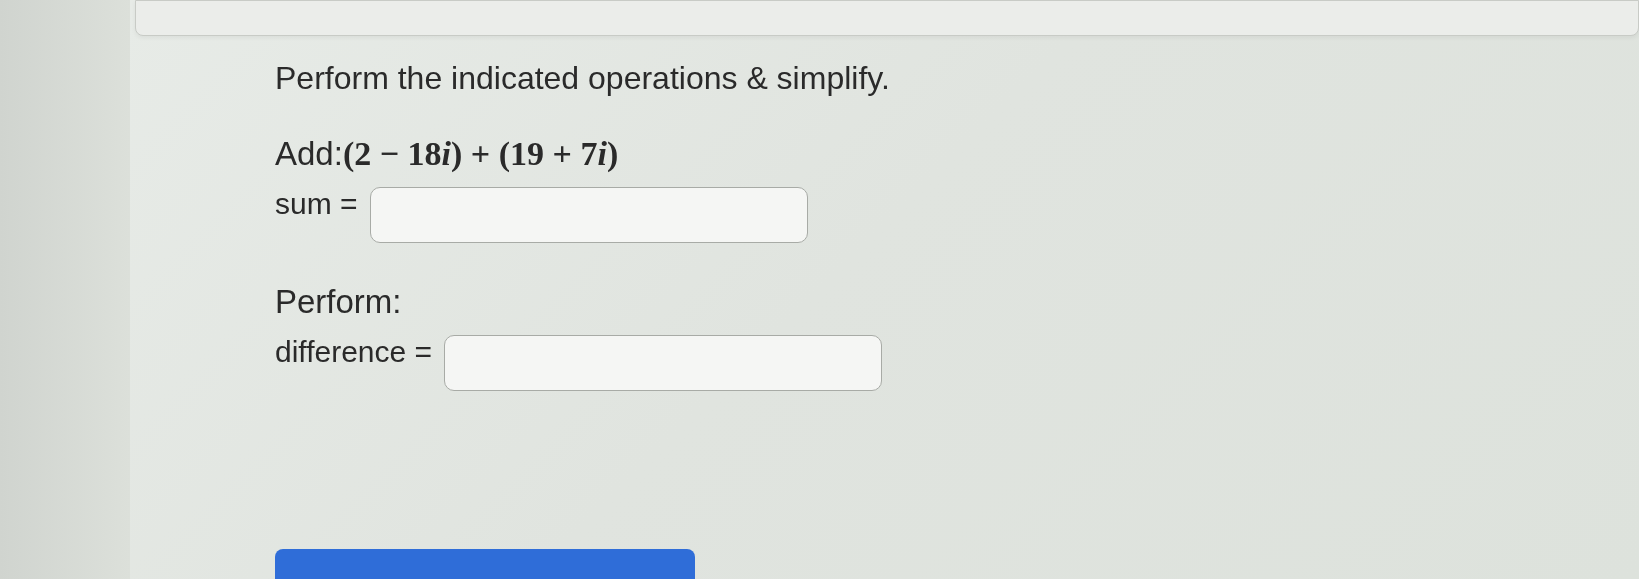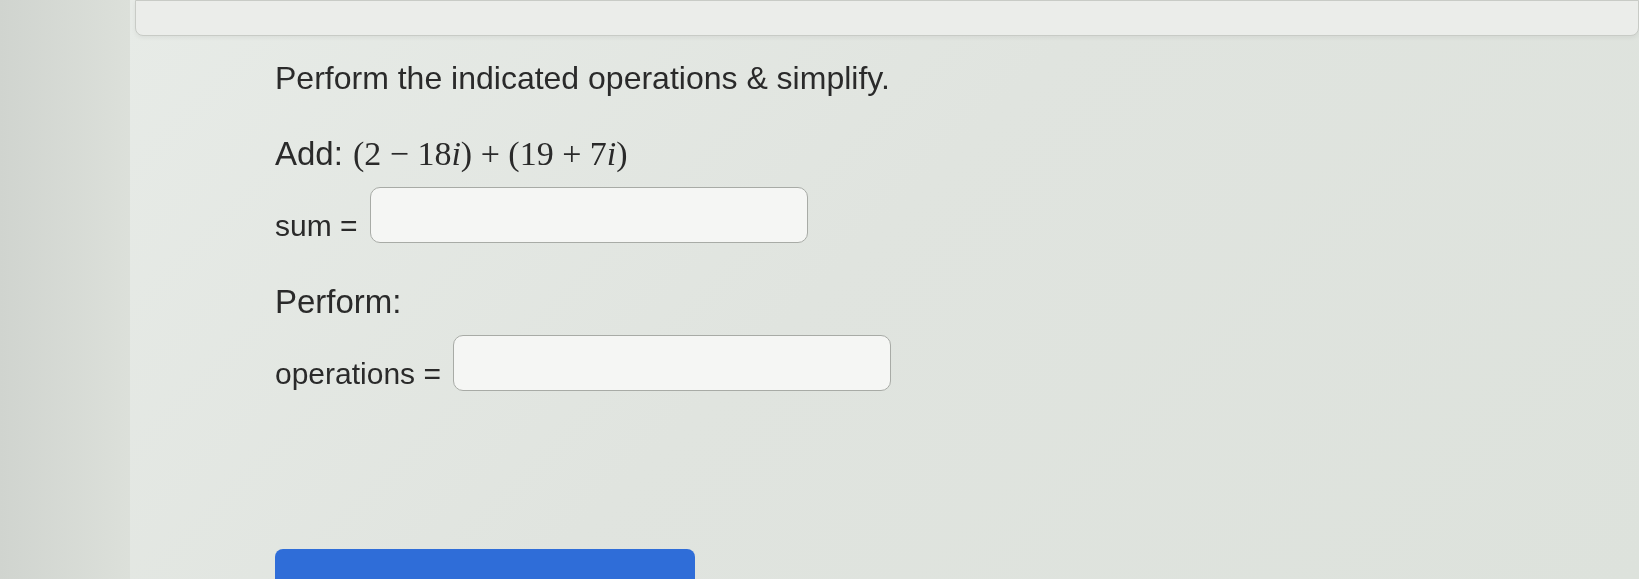--- a/index.html
+++ b/index.html
@@ -45,33 +45,33 @@
       font-weight: 400;
     }
     .problem-block {
       margin-bottom: 40px;
     }
     .problem-line {
       font-size: 33px;
       color: #2a2a2a;
       margin-bottom: 14px;
       display: flex;
-      gap: 10px;
     }
     .math-expr {
       font-family: "Georgia", "Times New Roman", serif;
       font-size: 34px;
       white-space: nowrap;
+      font-weight: bold;
     }
     .math-expr .var-i {
       font-style: italic;
     }
     .answer-line {
       display: flex;
-      align-items: flex-end;
+      align-items: flex-start;
       gap: 12px;
       font-size: 30px;
       color: #2a2a2a;
     }
     .answer-input {
       height: 56px;
       width: 438px;
       border: 1.5px solid #a8aba6;
       border-radius: 10px;
       background: #f5f6f4;
@@ -121,21 +121,21 @@
         <span>sum =</span>
         <input type="text" class="answer-input" value="" style="">
       </div>
     </div>
 
     <div class="problem-block">
       <div class="problem-line">
         <span>Perform:</span>
       </div>
       <div class="answer-line">
-        <span>operations =</span>
+        <span>difference =</span>
         <input type="text" class="answer-input" value="" style="">
       </div>
     </div>
 
   </div>
 
   <button class="submit-button"></button>
 
 </div>
 

